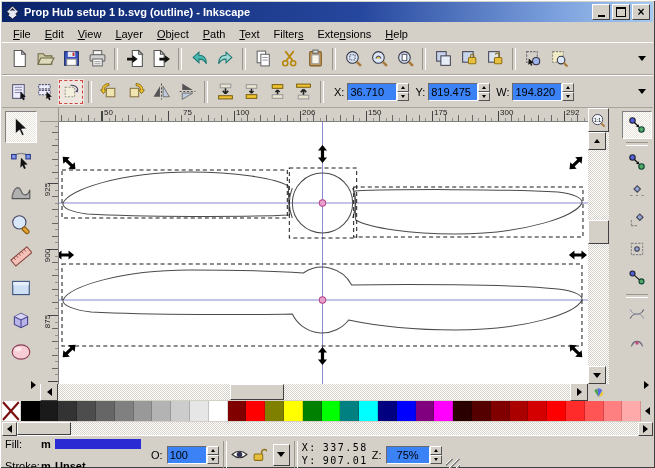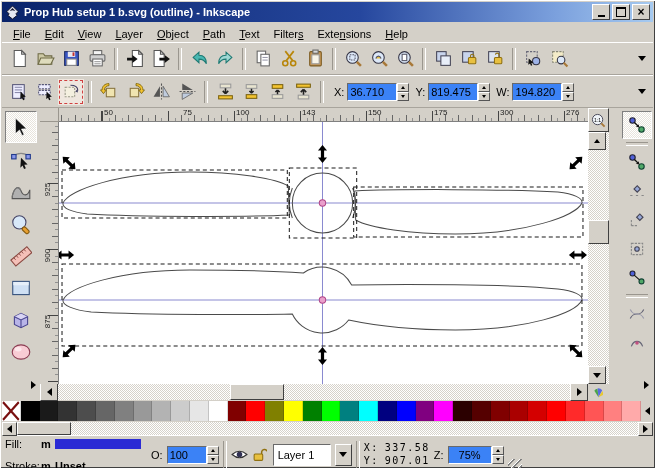--- a/index.html
+++ b/index.html
@@ -560,25 +560,25 @@
         </div>
       </div>
 
     <div class="canvasblock">
       <div class="ruler-row">
         <div class="ruler-corner"></div>
         <div class="hruler" id="hruler">
             <span class="rlabel" style="left: 45px;">50</span>
             <span class="rlabel" style="left: 124px;">75</span>
             <span class="rlabel" style="left: 177px;">100</span>
-            <span class="rlabel" style="left: 243px;">143</span>
+            <span class="rlabel" style="left: 243px;">206</span>
             <span class="rlabel" style="left: 309px;">150</span>
             <span class="rlabel" style="left: 375px;">175</span>
             <span class="rlabel" style="left: 441px;">300</span>
-            <span class="rlabel" style="left: 507px;">276</span>
+            <span class="rlabel" style="left: 507px;">292</span>
           </div>
       </div>
       <div class="canvas-row">
         <div class="vruler" id="vruler">
             <span class="vlabel" style="top: 63px;">925</span>
             <span class="vlabel" style="top: 129px;">900</span>
             <span class="vlabel" style="top: 195px;">875</span>
           </div>
         <div class="canvas">
           <svg class="scene" viewBox="0 0 526 262" preserveAspectRatio="none">
@@ -816,23 +816,20 @@
         <path d="M1 6 Q8 0 15 6 Q8 12 1 6 Z" fill="#fff" stroke="#333"></path>
           <circle cx="8" cy="6" r="2.6" fill="#335"></circle>
       </svg>
     </span>
     <span class="statusico">
       <svg viewBox="0 0 14 14">
         <rect x="2" y="6.5" width="8" height="6" rx="1" fill="#e8c040" stroke="#907010"></rect>
         <path d="M9 6.5 V4.5 a2.6 2.6 0 0 1 5 -0.6" fill="none" stroke="#907010" stroke-width="1.4"></path>
       </svg>
     </span>
-    <span class="ddbox">
-      <span class="ddtext">Layer 1</span>
-    </span>
     <span class="ddbtn">
         <span class="tri-down"></span>
       </span>
     <span class="sdiv"></span>
     <span class="xy">
       <span>X:</span>
         <span>337.58</span>
       <span>Y:</span>
         <span>907.01</span>
     </span>

